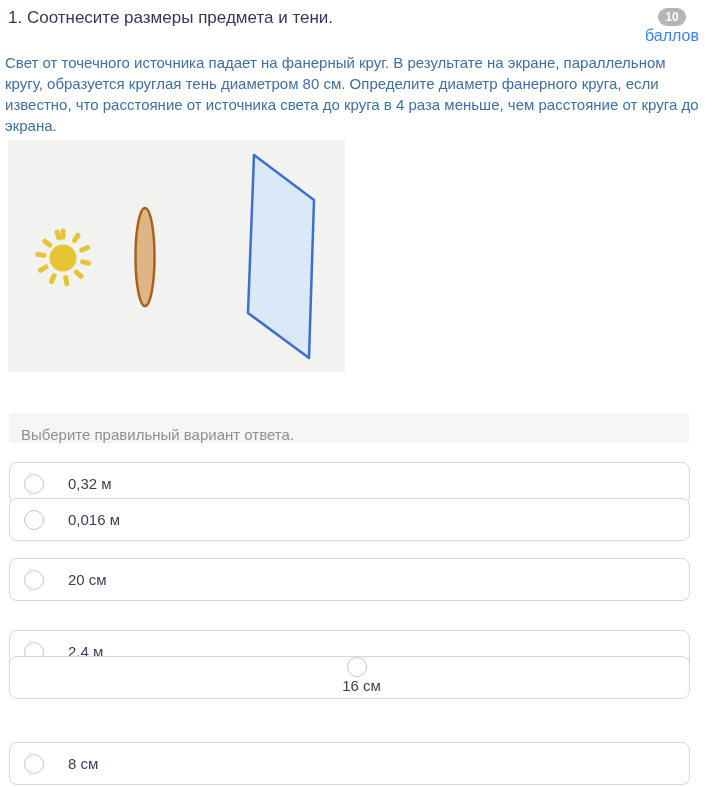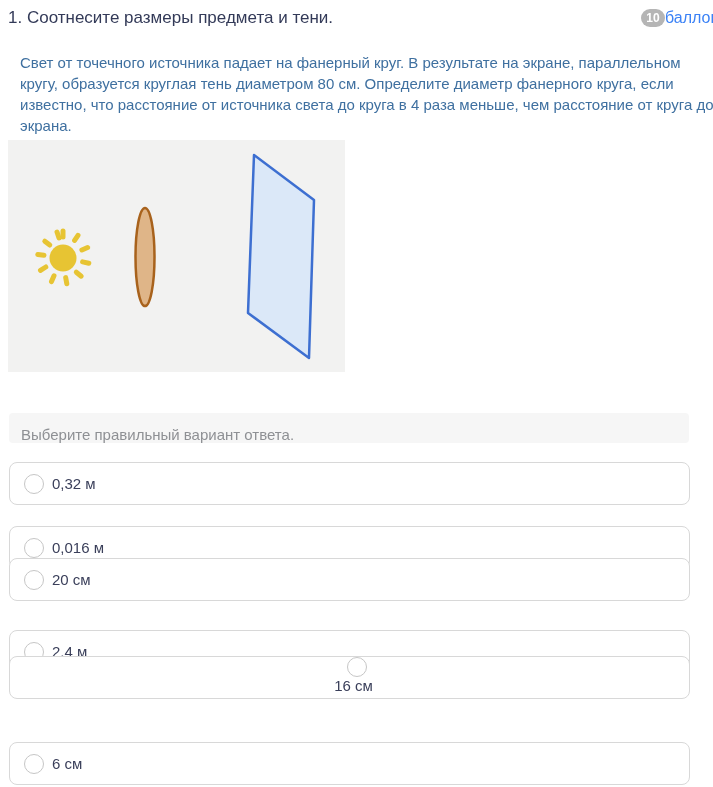--- a/index.html
+++ b/index.html
@@ -12,33 +12,33 @@
     overflow:hidden;
   }
 
   
   .question-title {
     position:absolute; left:8px; top:8px; width:600px;
     font-size:17px; font-weight:normal; color:#333a58;
   }
   .points-badge {
     position:absolute; left:641px; top:8px; width:62px;
-    display:flex; flex-direction:row; align-items:center;
+    display:flex; flex-direction:column; align-items:center;
   }
   .points-pill {
     min-width:24px; height:18px; padding:0 7px;
     background:#b5b5b5; border-radius:10px;
     color:#ffffff; font-size:12px; font-weight:bold;
     display:flex; align-items:center; justify-content:center;
   }
   .points-label { margin-top:1px; font-size:16px; color:#3b82f6; }
 
   
   .question-text {
-    position:absolute; left:20px; top:52px; width:694px;
+    position:absolute; left:5px; top:52px; width:694px;
     font-size:15px; line-height:21px; color:#3f70a0;
   }
 
   
   .figure-box {
     position:absolute; left:8px; top:140px;
     width:337px; height:232px;
     background:#f2f2f1;
   }
   .figure-box svg { display:block; }
@@ -57,24 +57,24 @@
     border:1px solid #d8d8d8; border-radius:8px;
     display:flex; align-items:center;
     cursor:pointer;
   }
   .answer-option .radio {
     width:20px; height:20px; margin-left:14px;
     border:1px solid #c6c6c6; border-radius:50%;
     background:#ffffff; flex:none;
   }
   .answer-option .opt-label {
-    margin-left:8px;
+    margin-left:24px;
     font-size:15px; color:#3a3f5a;
   }
-  .opt-0 { top:462px; } .opt-1 { top:526px; } .opt-2 { top:558px; }
+  .opt-0 { top:462px; } .opt-1 { top:498px; } .opt-2 { top:558px; }
   .opt-3 { top:630px; } .opt-4 { top:656px;flex-direction:column; } .opt-5 { top:742px; }
 </style>
 </head>
 <body>
 
 <div class="question-title">1. Соотнесите размеры предмета и тени.</div>
 
 <div class="points-badge">
   <div class="points-pill">10</div>
   <div class="points-label">баллов</div>
@@ -125,14 +125,14 @@
 <div class="answer-option opt-3">
   <span class="radio"></span>
   <span class="opt-label">2,4 м</span>
 </div>
 <div class="answer-option opt-4">
   <span class="radio"></span>
   <span class="opt-label">16 см</span>
 </div>
 <div class="answer-option opt-5">
   <span class="radio"></span>
-  <span class="opt-label">6 см</span>
+  <span class="opt-label">8 см</span>
 </div>
 
 </body></html>

